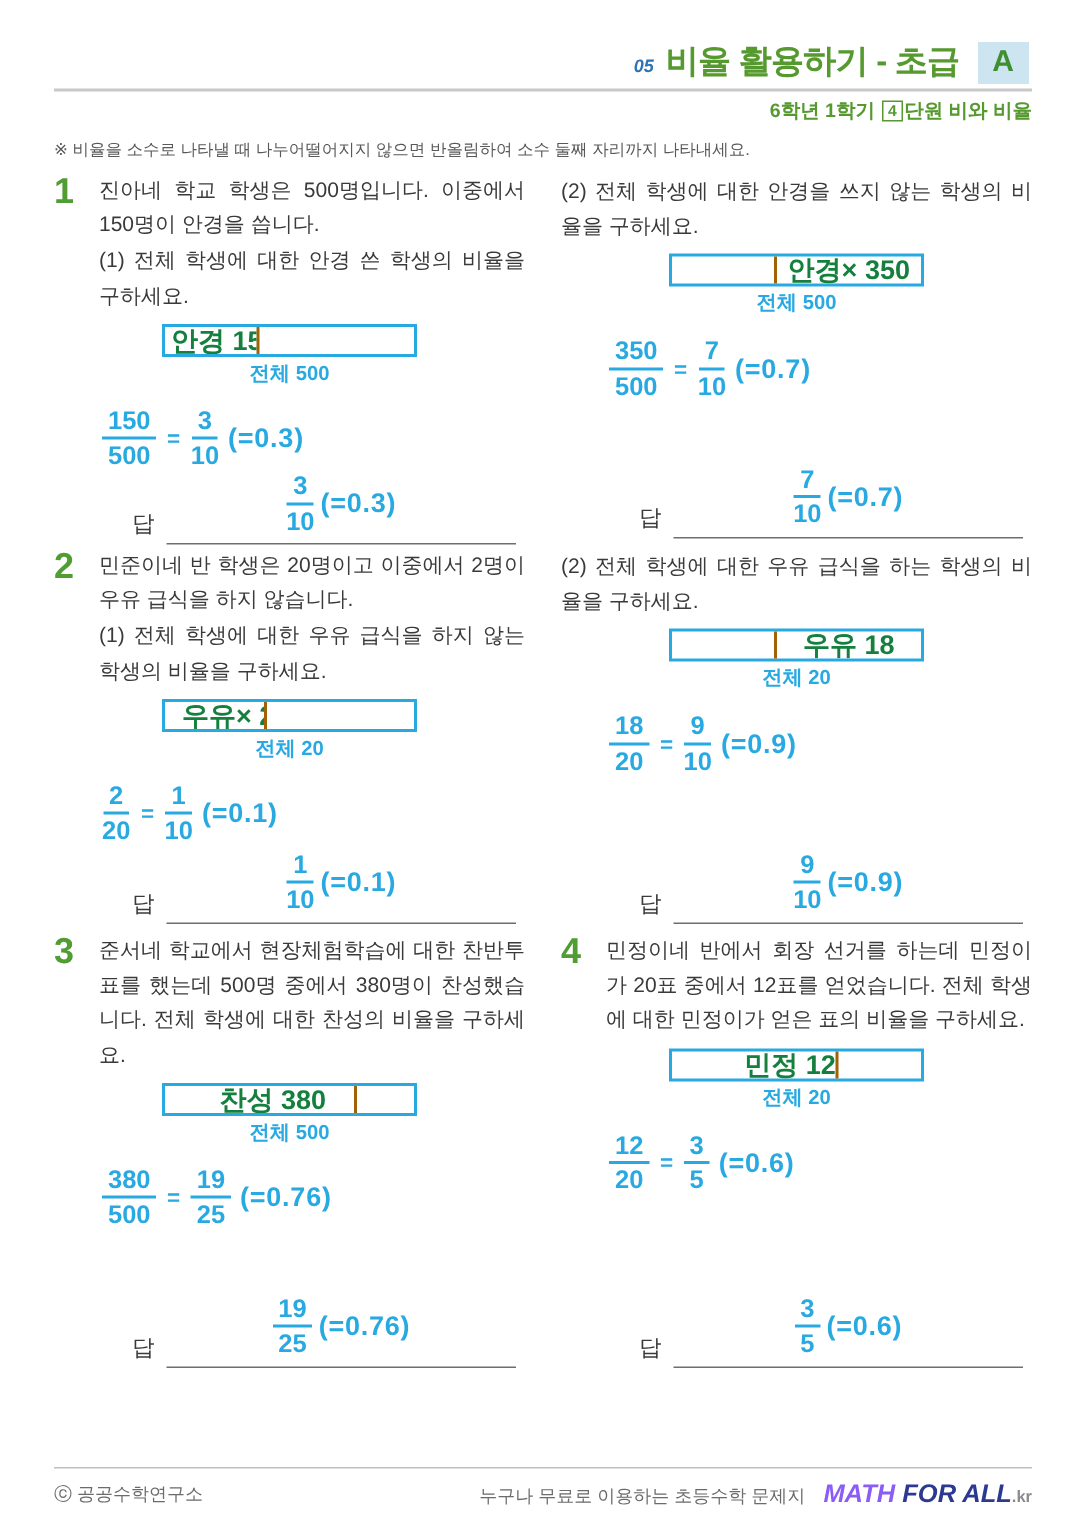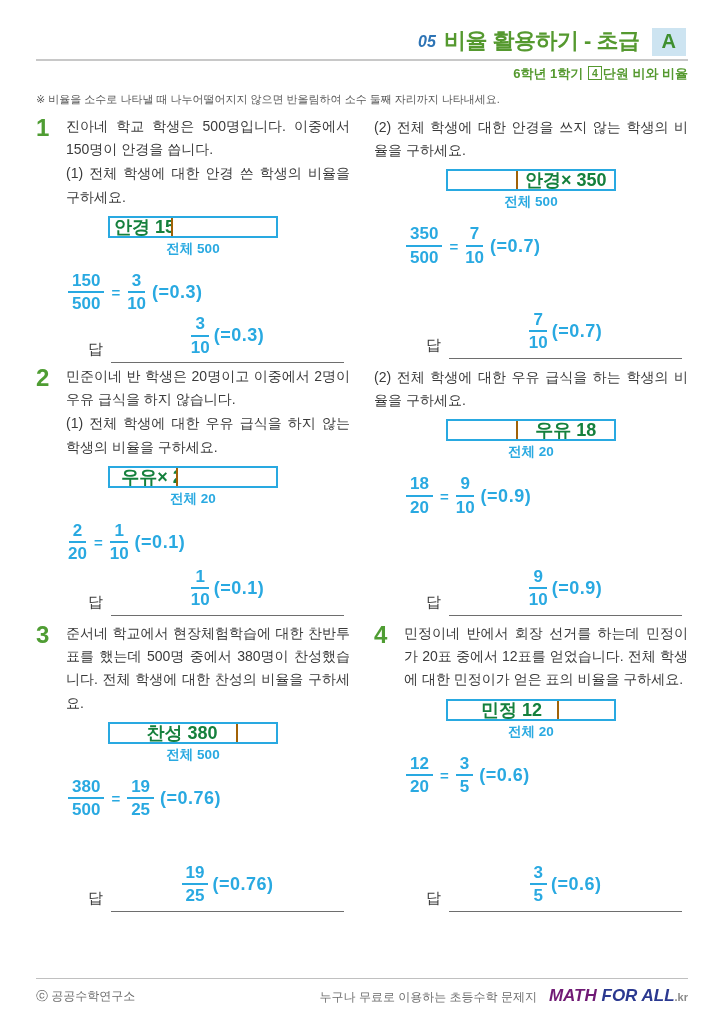--- a/index.html
+++ b/index.html
@@ -6,21 +6,21 @@
   html,body { background:#ffffff; }
   body { font-family:"Liberation Sans","DejaVu Sans",sans-serif; }
   .page {
     width:724px; height:1024px; background:#ffffff; margin:0 auto;
     padding:26px 36px 18px 36px; display:flex; flex-direction:column;
     color:#3a3a3a; overflow:hidden;
   }
 
   
   .title-row { display:flex; justify-content:flex-end; align-items:flex-end; gap:8px; padding-right:2px; }
-  .hnum { color:#2e74b5; font-weight:bold; font-style:italic; font-size:16px; padding-bottom:5px; }
+  .hnum { color:#2e74b5; font-weight:bold; font-style:italic; font-size:12px; padding-bottom:5px; }
   .htitle { color:#55992f; font-weight:bold; font-size:22px; letter-spacing:-0.5px; }
   .hbadge { background:#cde4f1; color:#3f8f2f; font-weight:bold; font-size:20px; padding:2px 10px 3px; margin-left:4px; }
   .hrule { border-top:2px solid #c8c8c8; margin-top:3px; }
   .hsub { text-align:right; color:#55992f; font-weight:bold; font-size:13px; margin-top:4px; }
   .unitbox { display:inline-block; border:1px solid #55992f; font-size:10.5px; padding:0 3px; margin:0 1px; vertical-align:1px; }
   .hnote { text-align:left; font-size:11px; color:#595959; margin-top:9px; }
 
   
   main { display:grid; grid-template-columns:1fr 1fr; column-gap:24px;
          grid-template-rows:250px 257px 296px; margin-top:8px; }
@@ -53,21 +53,21 @@
   .ans-line { flex:1; border-bottom:1.5px solid #6e6e6e; display:flex; justify-content:center; align-items:center; gap:4px; color:#29a9e1; font-weight:bold; padding-bottom:5px; }
 
   
   footer { margin-top:auto; }
   .frule { border-top:1.5px solid #c0c0c0; }
   .frow { display:flex; justify-content:space-between; align-items:center; margin-top:7px; }
   .fcopy { font-size:12px; color:#6b6b6b; }
   .fright { display:flex; align-items:baseline; gap:12px;text-align:center; }
   .ftag { font-size:12px; color:#6b6b6b; }
   .flogo { font-weight:bold; font-style:italic; font-size:17px; letter-spacing:0; }
-  .lm { color:#701a75; }
+  .lm { color:#8b5cf6; }
   .lf { color:#2b3990; }
   .lk { color:#8a8a8a; font-size:11px; font-style:normal; }
 </style>
 </head>
 <body>
 
 <div class="page">
 
   <header>
     <div class="title-row">
@@ -289,21 +289,21 @@
 
     <section class="cell">
       <div class="prob">
         <div class="pnum">4</div>
         <div class="pbody">
           <p class="stmt">민정이네 반에서 회장 선거를 하는데 민정이가 20표 중에서 12표를 얻었습니다. 전체 학생에 대한 민정이가 얻은 표의 비율을 구하세요.</p>
         </div>
       </div>
       <div class="bar-wrap">
         <div class="bar">
-          <div class="bar-left" style="width: 67%;">
+          <div class="bar-left" style="width: 67%; justify-content: flex-end;">
               <span class="bar-label">민정 12</span>
             </div>
           <div class="bar-right">
               <span class="bar-label"></span>
             </div>
         </div>
         <div class="bar-total">전체 20</div>
       </div>
       <div class="work">
         <span class="frac">

